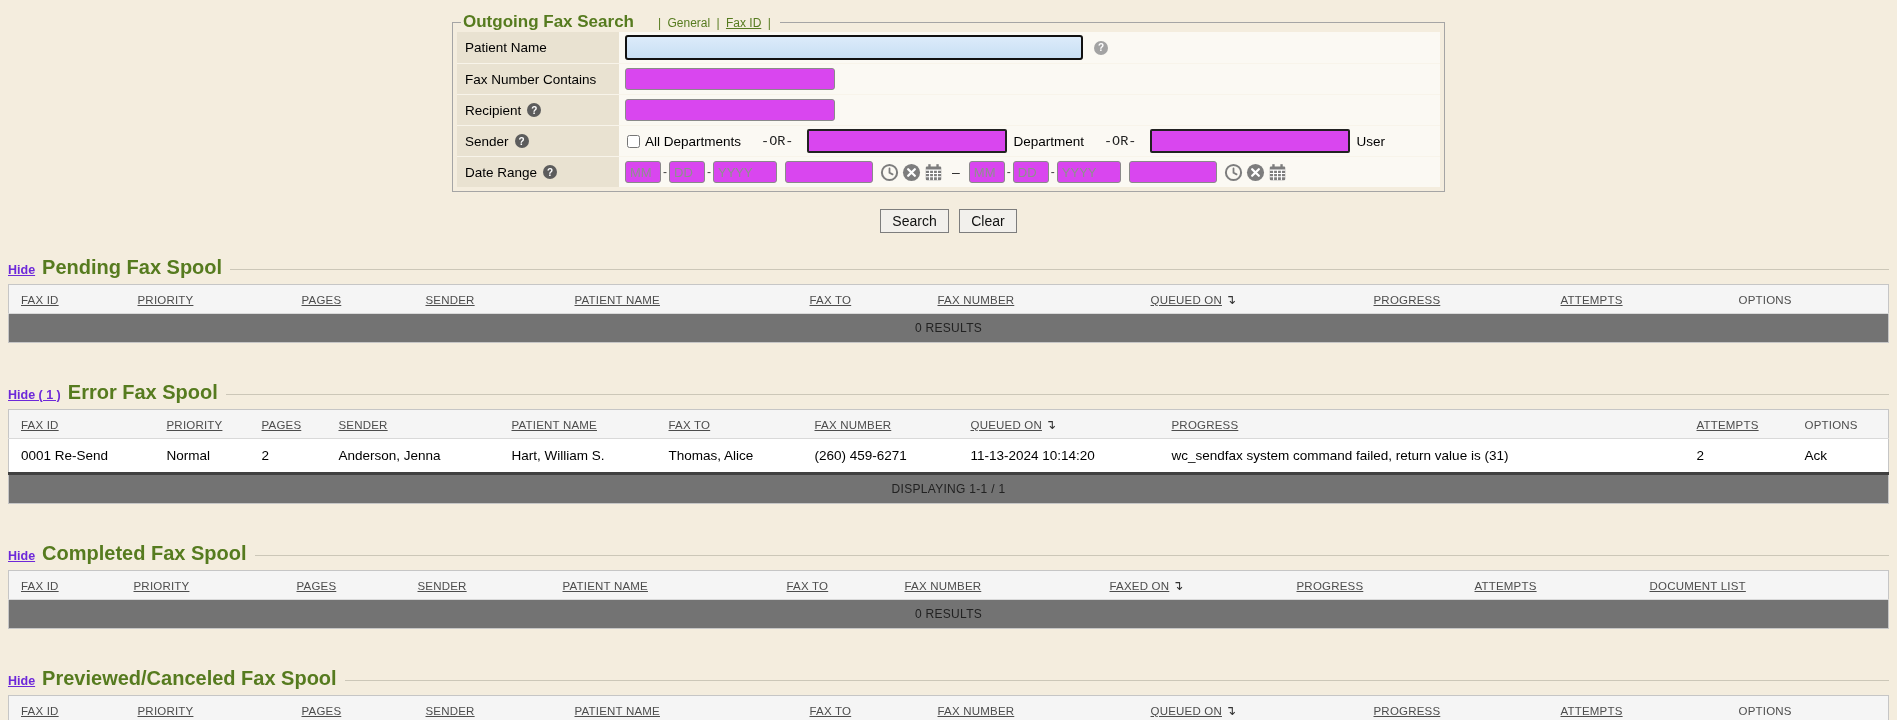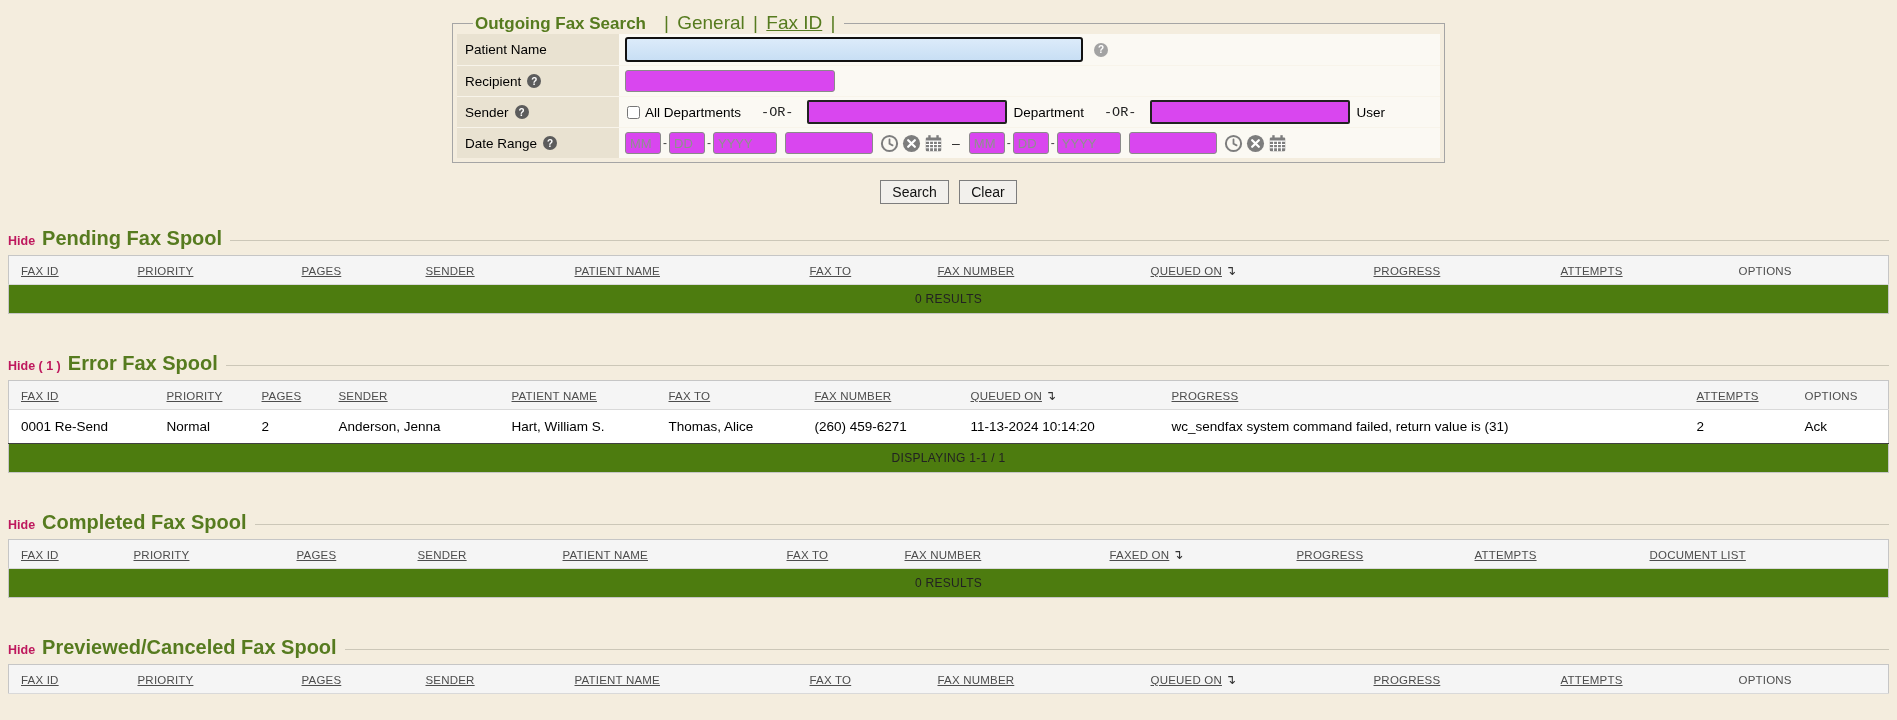--- a/index.html
+++ b/index.html
@@ -9,23 +9,23 @@
     background:#f4edde;
     font-family:"Liberation Sans","DejaVu Sans",sans-serif;
     color:#000;
   }
 
   
   .search-form-wrap { width:993px; margin:12px auto 0; }
   fieldset.search-form {
     border:1px solid #a5a5a5; margin:0; padding:0 4px 4px 4px; background:transparent;
   }
-  legend.form-legend { padding:0 6px 0 2px; margin-left:16px; display:flex; align-items:baseline; gap:15px; }
+  legend.form-legend { padding:0 6px 0 2px; margin-left:4px; display:flex; align-items:baseline; gap:21px; }
   .legend-title { font-size:17px; font-weight:bold; color:#567b1f; }
-  .legend-nav { font-size:19px; color:#567b1f; }
+  .legend-nav { font-size:12px; color:#567b1f; }
   .legend-nav .bar { color:#567b1f; margin:0 3px; }
   .legend-nav a { color:#567b1f; text-decoration:none; cursor:pointer; }
   .legend-nav a.underl { text-decoration:underline; }
 
   .form-row { display:flex; align-items:center; height:31px; }
   .form-row + .form-row { border-top:1px solid #f8f4ea; }
   .form-label {
     width:162px; flex:0 0 162px; height:100%; background:#e9e2d1;
     display:flex; align-items:center; padding-left:8px; font-size:13.5px; gap:6px;
   }
@@ -76,21 +76,21 @@
     padding:3px 11px; margin:0 3px; cursor:pointer;
   }
 
   
   .section { margin:0 8px; }
   .sec-pending { margin-top:23px; }
   .sec-error, .sec-completed, .sec-previewed { margin-top:38px; }
 
   .section-head { display:flex; align-items:center; margin-bottom:5px; }
   .hide-link {
-    color:#be185d; font-size:12.5px; font-weight:bold; 
+    color:#6d28d9; font-size:12.5px; font-weight:bold; text-decoration:underline;
     cursor:pointer; margin-right:7px; white-space:nowrap; position:relative; top:2px;
   }
   .section-title { font-size:20px; font-weight:bold; color:#567b1f; white-space:nowrap; }
   .section-rule { flex:1; border-top:1px solid #ccc7b8; margin-left:8px; position:relative; top:2px; }
 
   table.spool {
     width:1881px; border-collapse:collapse; table-layout:fixed;
     border:1px solid #c6c6c6; background:#fff;
   }
   table.spool th, table.spool td { overflow:hidden; white-space:nowrap; text-align:left; }
@@ -99,23 +99,23 @@
     padding:5px 8px 5px 12px; font-weight:normal; height:23px;
   }
   .hdr-link {
     color:#4d4d4d; font-size:11.5px; letter-spacing:.2px;
     text-decoration:underline; cursor:pointer;
   }
   .hdr-plain { color:#4d4d4d; font-size:11.5px; letter-spacing:.2px; }
   .sort-icon { color:#333; font-size:13px; margin-left:3px; text-decoration:none; display:inline-block; }
 
   table.spool td.cell { padding:9px 8px 9px 12px; font-size:13.5px; background:#fff; }
-  table.spool tr.data-row td { border-bottom:1px solid #404040; }
+  table.spool tr.data-row td { border-bottom:3px solid #404040; }
   table.spool tr.results-row td {
-    background:#4d7c0f; text-align:center; padding:7px; font-size:12px;
+    background:#737373; text-align:center; padding:7px; font-size:12px;
     color:#222; letter-spacing:.3px;
   }
 
   
   table.cols-a col:nth-child(1){width:117px} table.cols-a col:nth-child(2){width:164px}
   table.cols-a col:nth-child(3){width:124px} table.cols-a col:nth-child(4){width:149px}
   table.cols-a col:nth-child(5){width:235px} table.cols-a col:nth-child(6){width:128px}
   table.cols-a col:nth-child(7){width:213px} table.cols-a col:nth-child(8){width:223px}
   table.cols-a col:nth-child(9){width:187px} table.cols-a col:nth-child(10){width:178px}
 
@@ -150,20 +150,28 @@
     <div class="form-row">
       <div class="form-label">
         <span>Patient Name</span>
       </div>
       <div class="form-value">
         <input type="text" class="focused-name" style="">
         <span class="help light" style="margin-left:11px">?</span>
       </div>
     </div>
 
+    <div class="form-row">
+      <div class="form-label">
+        <span>Fax Number Contains</span>
+      </div>
+      <div class="form-value">
+        <input type="text" class="plain-wide" style="">
+      </div>
+    </div>
 
     <div class="form-row">
       <div class="form-label">
         <span>Recipient</span>
         <span class="help">?</span>
       </div>
       <div class="form-value">
         <input type="text" class="plain-wide" style="">
       </div>
     </div>

